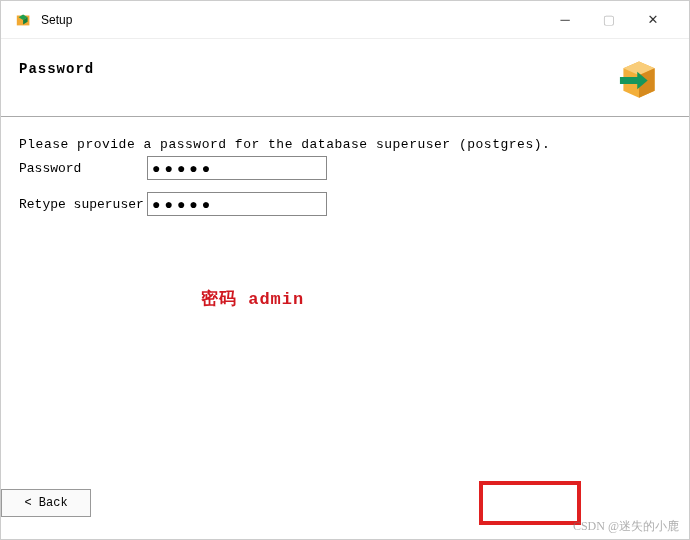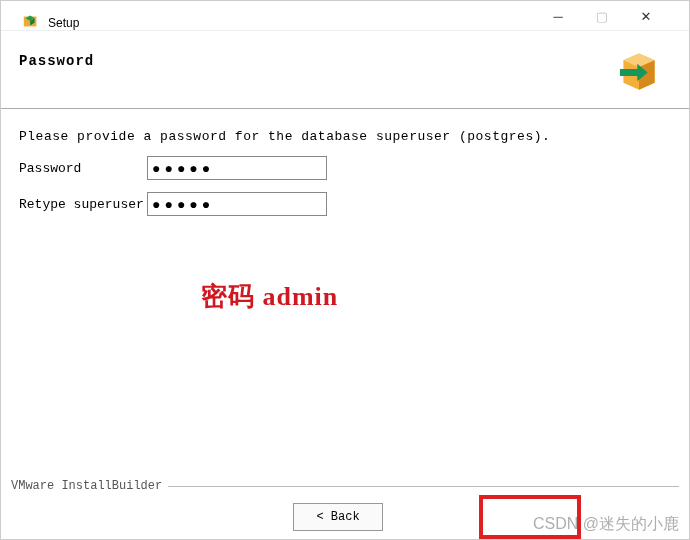--- a/index.html
+++ b/index.html
@@ -8,24 +8,24 @@
     font-family: "Courier New", monospace;
     font-size: 13px;
     background: #fff;
     width: 690px;
     height: 540px;
     overflow: hidden;
     border: 1px solid #ccc;
     position: relative;
   }
   .titlebar {
-    height: 30px;
-    display: flex;
-    align-items: flex-end;
-    padding: 0 21px;
+    height: 38px;
+    display: flex;
+    align-items: center;
+    padding: 0 14px;
     background: #fff;
     border-bottom: 1px solid #eee;
   }
   .title-icon {
     width: 18px; height: 18px;
     margin-right: 8px;
     display: inline-flex;
     align-items: center; justify-content: center;
   }
   .title-text { flex: 1; font-family: Tahoma, Arial, sans-serif; font-size: 12px; }
@@ -53,21 +53,21 @@
   .header-icon {
     width: 52px; height: 52px;
     margin-top: -10px; margin-right: 6px;
   }
   .content {
     padding: 20px 18px 8px 18px;
     position: relative;
     height: 370px;
   }
   .instruction {
-    margin-bottom: 12px;
+    margin-bottom: 4px;
     letter-spacing: 0.5px;
   }
   .form-row {
     display: flex;
     align-items: center;
     margin-bottom: 12px;
   }
   .form-label {
     width: 128px;
   }
@@ -77,25 +77,25 @@
     border: 1px solid #888;
     font-family: Arial, sans-serif;
     font-size: 14px;
     padding: 2px 4px;
     letter-spacing: 4px;
   }
   .annotation {
     position: absolute;
     top: 170px;
     left: 200px;
-    font-size: 26px;
+    font-size: 17px;
     font-weight: bold;
     color: #d01820;
     text-shadow: 0 0 3px #fff, 0 0 3px #fff, 0 0 3px #fff;
-    font-family: Liberation Serif, serif;
+    font-family: Liberation Mono, monospace;
     letter-spacing: 1px;
   }
   .footer {
     position: absolute;
     left: 0; right: 0; bottom: 0;
     height: 60px;
   }
   .footer-line-wrap {
     display: flex; align-items: center;
     padding: 0 10px;
@@ -107,21 +107,21 @@
     white-space: nowrap;
   }
   .footer-hr {
     flex: 1;
     height: 1px;
     background: #bbb;
     margin-left: 6px;
   }
   .button-row {
     display: flex;
-    justify-content: center;
+    justify-content: flex-start;
     gap: 10px;
     padding: 10px 14px 0 0;
     position: relative;
   }
   .btn {
     width: 90px;
     height: 28px;
     border: 1px solid #999;
     background: #fafafa;
     font-family: "Courier New", monospace;
@@ -130,22 +130,22 @@
     display: flex; align-items: center; justify-content: center;
   }
   .next-highlight {
     position: absolute;
     border: 4px solid #e02020;
     pointer-events: none;
   }
   .watermark {
     position: absolute;
     right: 10px; bottom: 4px;
-    font-family: Liberation Sans, sans-serif;
-    font-size: 16px;
+    font-family: Liberation Serif, serif;
+    font-size: 12px;
     color: rgba(120,120,120,0.6);
   }
 </style>
 </head>
 <body>
 
 <div class="titlebar">
   <span class="title-icon">
     <svg viewBox="0 0 20 20" width="18" height="18">
       <rect x="2" y="5" width="14" height="11" fill="#f2a933"></rect>
@@ -183,23 +183,19 @@
 
   <div class="form-row">
     <div class="form-label">Retype superuser</div>
     <input type="text" class="pw-input" value="●●●●●" style="">
   </div>
 
   <div class="annotation">密码 admin</div>
 </div>
 
 <div class="footer">
-  <div class="footer-line-wrap">
-    <span class="footer-label">VMware InstallBuilder</span>
-    <div class="footer-hr"></div>
-  </div>
   <div class="button-row">
     <button class="btn">&lt; Back</button>
     <div class="next-highlight" style="right:108px; top:2px; width:102px; height:44px;"></div>
   </div>
 </div>
 
 <div class="watermark">CSDN @迷失的小鹿</div>
 
 </body></html>

